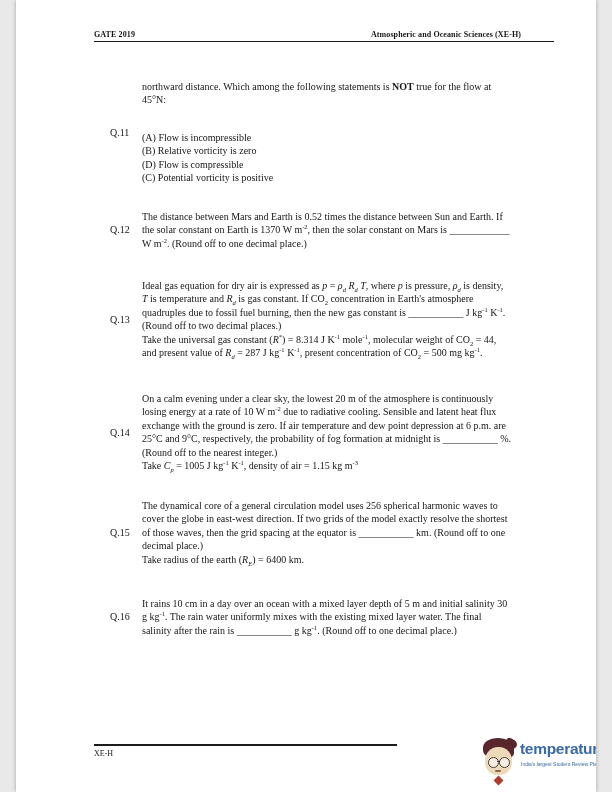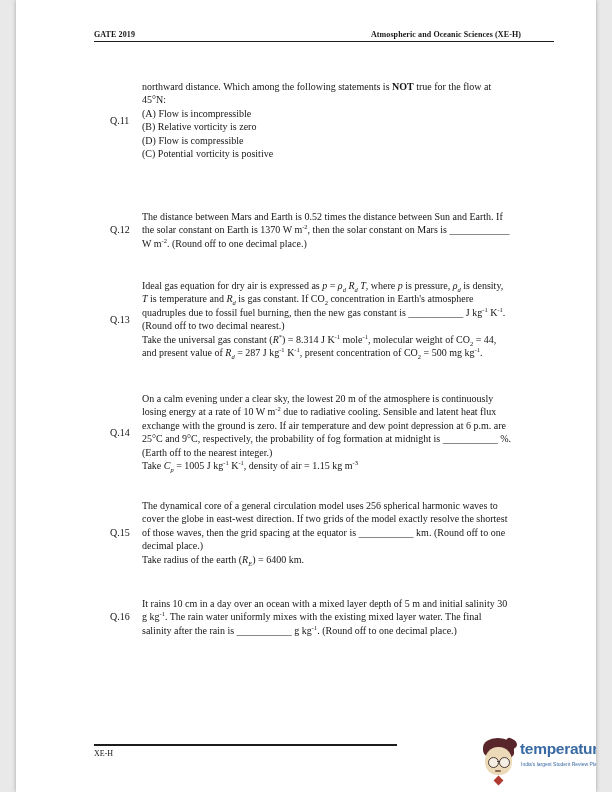--- a/index.html
+++ b/index.html
@@ -12,21 +12,21 @@
   .rule-top{left:78px;top:41px;width:460px;height:1.4px}
   .rule-bottom{left:78px;top:744px;width:303px;height:1.5px}
   .ftr{position:absolute;left:78px;top:749px;font-size:8px;font-weight:normal}
 
   .question{position:absolute;left:94px;width:452px;display:flex;align-items:center}
   .qnum{flex:0 0 32px;font-size:10px;line-height:13.4px}
   .qbody{flex:1;font-size:10px}
   .qline{line-height:13.4px;white-space:nowrap}
   .qbody sup{font-size:6.5px;vertical-align:super;line-height:0}
   .qbody sub{font-size:6.5px;vertical-align:sub;line-height:0}
-  .options{margin-top:0}
+  .options{margin-top:24px}
   .question:nth-of-type(1){top:80px}
   .question:nth-of-type(2){top:210px}
   .question:nth-of-type(3){top:279px}
   .question:nth-of-type(4){top:392px}
   .question:nth-of-type(5){top:499px}
   .question:nth-of-type(6){top:597px}
 
   .logo{position:absolute;left:466px;top:738px;width:142px;height:52px}
   .logo-text{position:absolute;left:38px;top:2px;font-family:"Liberation Sans",sans-serif;
              font-weight:bold;font-size:15.5px;color:#3a6aa3;letter-spacing:-.3px;white-space:nowrap}
@@ -76,33 +76,33 @@
           <div class="qline">the solar constant on Earth is 1370 W m<sup>-2</sup>, then the solar constant on Mars is ____________</div>
           <div class="qline">W m<sup>-2</sup>. (Round off to one decimal place.)</div>
         </div>
   </div>
       <div class="question">
     <div class="qnum">Q.13</div>
     <div class="qbody">
           <div class="qline">Ideal gas equation for dry air is expressed as <i>p</i> = <i>ρ<sub>d</sub></i> <i>R<sub>d</sub></i> <i>T</i>, where <i>p</i> is pressure, <i>ρ<sub>d</sub></i> is density,</div>
           <div class="qline"><i>T</i> is temperature and <i>R<sub>d</sub></i> is gas constant. If CO<sub>2</sub> concentration in Earth's atmosphere</div>
           <div class="qline">quadruples due to fossil fuel burning, then the new gas constant is ___________ J kg<sup>-1</sup> K<sup>-1</sup>.</div>
-          <div class="qline">(Round off to two decimal nearest.)</div>
+          <div class="qline">(Round off to two decimal places.)</div>
           <div class="qline">Take the universal gas constant (<i>R</i><sup>*</sup>) = 8.314  J K<sup>-1</sup> mole<sup>-1</sup>, molecular weight of CO<sub>2</sub> = 44,</div>
           <div class="qline">and present value of <i>R<sub>d</sub></i> = 287 J kg<sup>-1</sup> K<sup>-1</sup>, present concentration of CO<sub>2</sub> = 500 mg kg<sup>-1</sup>.</div>
         </div>
   </div>
       <div class="question">
     <div class="qnum">Q.14</div>
     <div class="qbody">
           <div class="qline">On a calm evening under a clear sky, the lowest 20 m of the atmosphere is continuously</div>
           <div class="qline">losing energy at a rate of 10 W m<sup>-2</sup> due to radiative cooling. Sensible and latent heat flux</div>
           <div class="qline">exchange with the ground is zero. If air temperature and dew point depression at 6 p.m. are</div>
           <div class="qline">25°C and 9°C, respectively, the probability of fog formation at midnight is ___________ %.</div>
-          <div class="qline">(Earth off to the nearest integer.)</div>
+          <div class="qline">(Round off to the nearest integer.)</div>
           <div class="qline">Take <i>C<sub>p</sub></i> = 1005 J kg<sup>-1</sup> K<sup>-1</sup>, density of air = 1.15 kg m<sup>-3</sup></div>
         </div>
   </div>
       <div class="question">
     <div class="qnum">Q.15</div>
     <div class="qbody">
           <div class="qline">The dynamical core of a general circulation model uses 256 spherical harmonic waves to</div>
           <div class="qline">cover the globe in east-west direction. If two grids of the model exactly resolve the shortest</div>
           <div class="qline">of those waves, then the grid spacing at the equator is ___________ km. (Round off to one</div>
           <div class="qline">decimal place.)</div>

